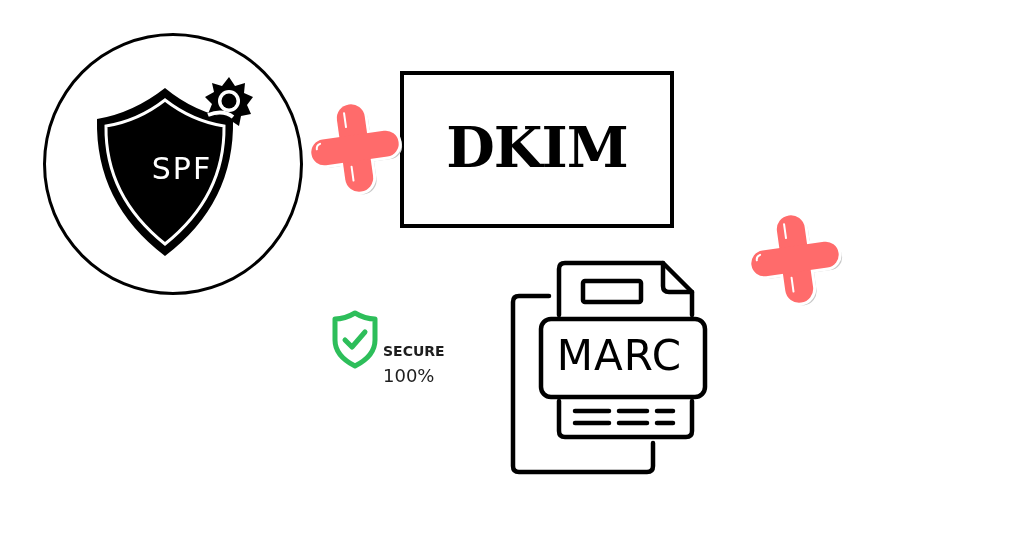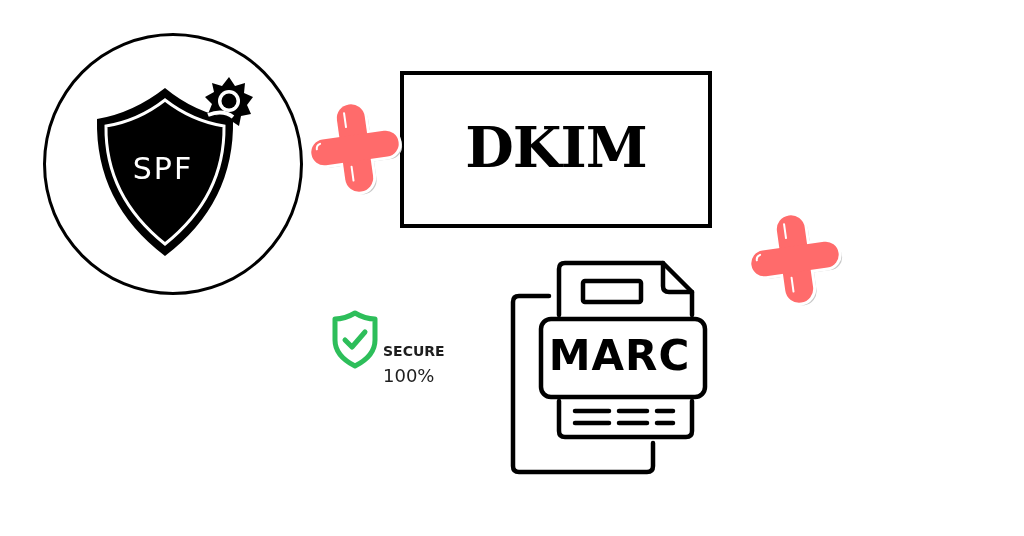--- a/index.html
+++ b/index.html
@@ -12,24 +12,25 @@
     .spf-circle {
       left: 43px; top: 33px; width: 260px; height: 262px;
       border: 3px solid #000; border-radius: 50%; box-sizing: border-box;
       background: #fff;
     }
     .spf-svg { left: 43px; top: 33px; width: 262px; height: 262px; }
     .spf-text {
       left: 113px; top: 151px; width: 100px; text-align: center;
       color: #fff; font-family: "DejaVu Sans", sans-serif; font-size: 30px; letter-spacing: 2px;
       font-weight: normal;
+      padding-left: 19px;
     }
     
     .dkim-box {
-      left: 400px; top: 71px; width: 312px; height: 157px;
+      left: 400px; top: 71px; width: 274px; height: 157px;
       border: 4px solid #000; box-sizing: border-box; background: #fff;
       display: flex; align-items: center; justify-content: center;
     }
     .dkim-text {
       font-family: "DejaVu Serif", serif; font-weight: bold; font-size: 56px; color: #000;
       letter-spacing: -1px; margin-top: -6px;
     }
     
     .plus { width: 110px; height: 110px; }
     .plus1 { left: 300px; top: 93px; }
@@ -41,21 +42,21 @@
       font-size: 18px; color: #1e1e1e; letter-spacing: 0px; margin-top: 48px;
     }
     .secure-line2 {
       left: 383px; top: 343px; font-family: "DejaVu Sans", sans-serif; font-weight: bold;
       font-size: 14px; color: #1e1e1e; text-align: center;
     }
     
     .marc-svg { left: 505px; top: 255px; width: 210px; height: 225px; }
     .marc-text {
       left: 543px; top: 331px; width: 153px; text-align: center;
-      font-family: "DejaVu Sans", sans-serif; font-size: 42px; color: #000; font-weight: bold;
+      font-family: "DejaVu Sans", sans-serif; font-size: 42px; color: #000; font-weight: normal;
       letter-spacing: 1px;
     }
   </style>
 </head>
 <body>
 
 <div class="abs spf-circle"></div>
 <svg class="abs spf-svg" viewBox="0 0 262 262">
 
   <g transform="translate(186,68)">

